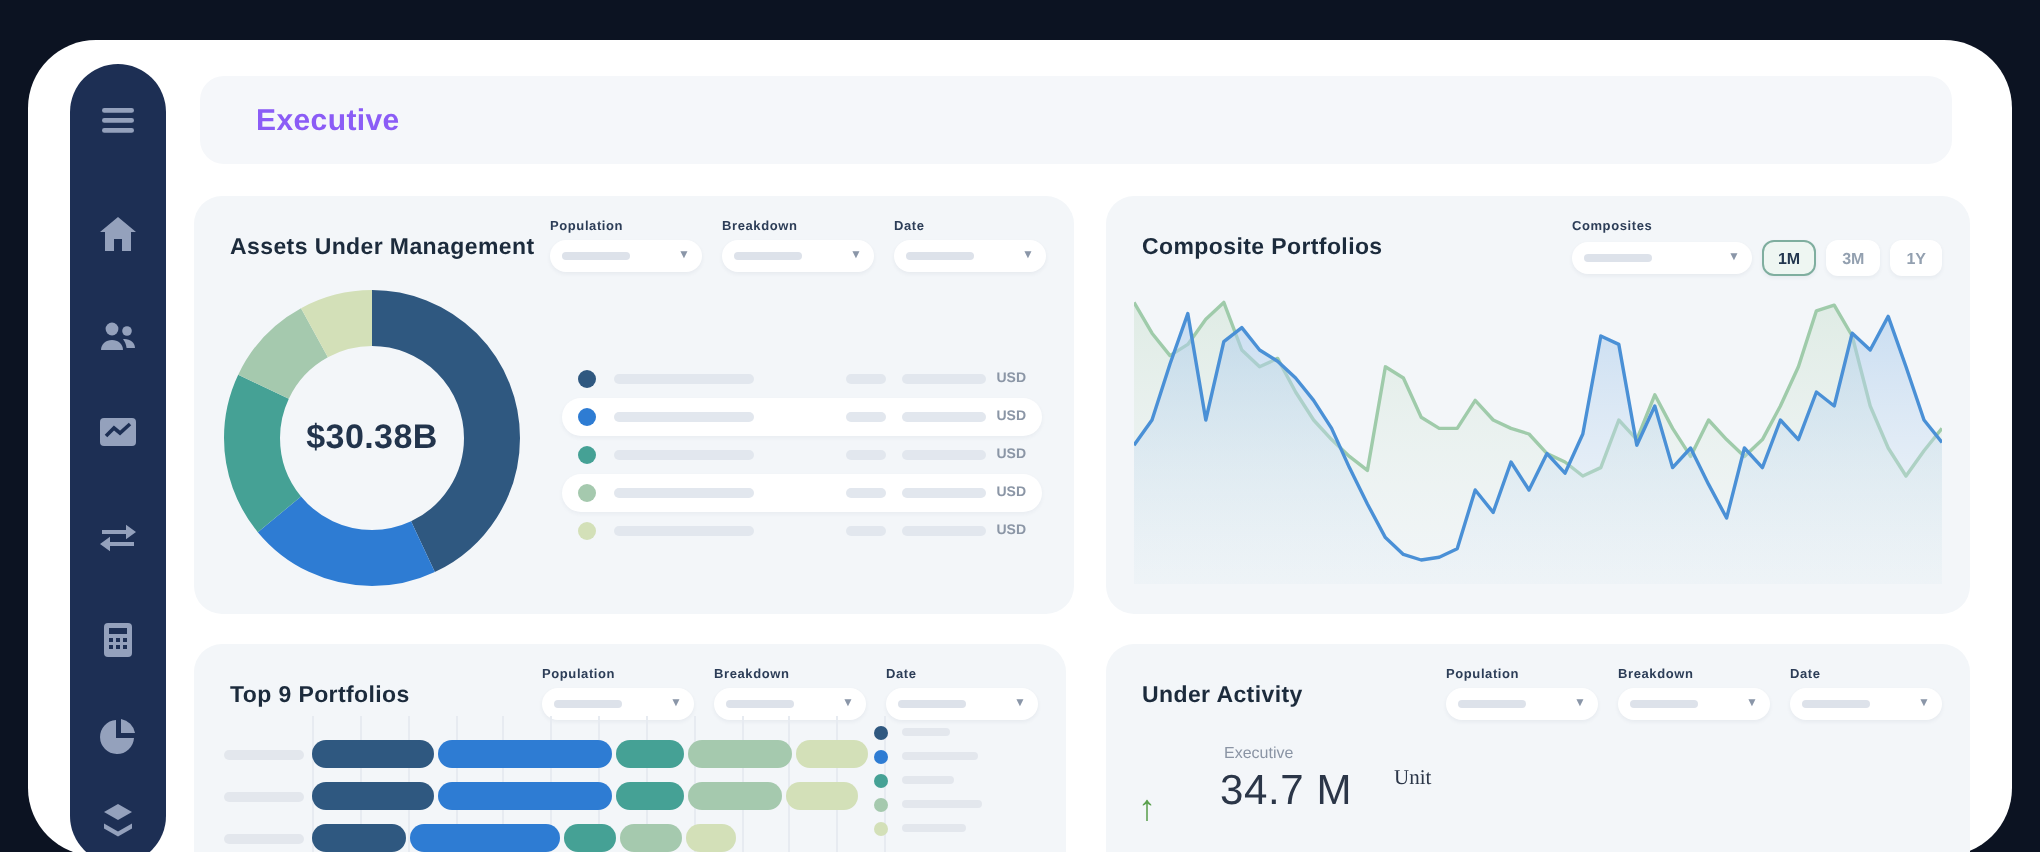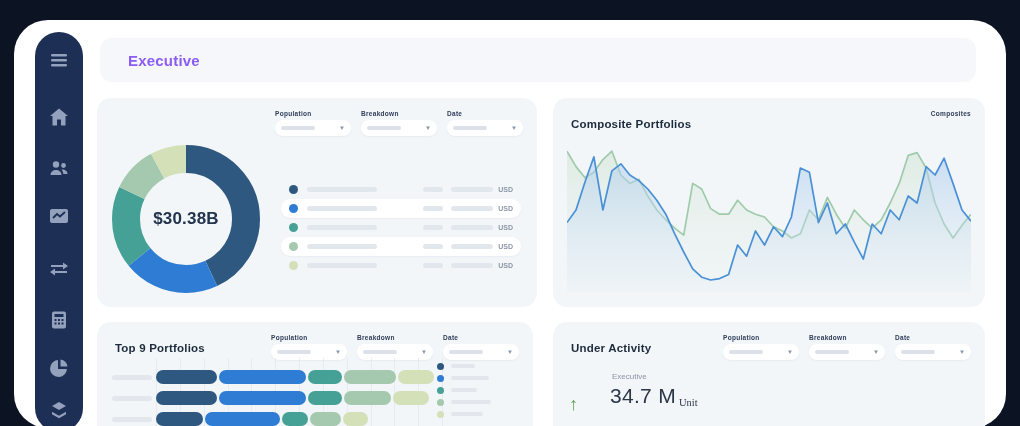--- a/index.html
+++ b/index.html
@@ -76,21 +76,21 @@
   .row-label{position:absolute;left:15px;width:40px;height:5px;border-radius:3px;background:#e3e7ed;}
   .segs{position:absolute;left:59px;display:flex;gap:2px;height:14px;}
   .seg{height:14px;border-radius:7px;}
   .pf-legend{position:absolute;left:340px;top:38px;}
   .pf-leg-row{display:flex;align-items:center;gap:7px;height:12px;}
   .pf-dot{width:7px;height:7px;border-radius:50%;}
   .pf-bar{height:4px;border-radius:2px;background:#e3e7ed;}
   
   .cash-arrow{position:absolute;left:16px;top:72px;font-size:18px;font-weight:bold;color:#5aa04e;}
   .cash-label{position:absolute;left:59px;top:50px;font-size:8px;color:#8a94a4;}
-  .cash-line{position:absolute;left:57px;top:62px;display:flex;align-items:flex-end;gap:3px;}
+  .cash-line{position:absolute;left:57px;top:62px;display:flex;align-items:flex-start;gap:21px;}
   .cash-value{font-size:21px;color:#2b3648;letter-spacing:.3px;}
   .cash-unit{font-size:10.5px;color:#2b3648;font-family:Liberation Serif, serif;}
 </style>
 </head>
 <body>
 
 <div class="canvas"></div>
 
 <div class="sidebar" id="sidebar">
     <div class="side-icon" style="top: 16px;">
@@ -150,20 +150,21 @@
       </svg>
     </div>
   </div>
 
 <div class="header">
   <span class="title">Executive</span>
 </div>
 
 <div class="card" style="left:97px;top:98px;width:440px;height:209px;">
   <div class="card-head">
+    <span class="card-title">Assets Under Management</span>
     <div class="filters">
       <div class="fgroup">
         <span class="flabel">Population</span>
         <div class="fselect">
             <span class="dash"></span>
             <span class="caret">▼</span>
           </div>
       </div>
       <div class="fgroup">
         <span class="flabel">Breakdown</span>
@@ -233,20 +234,29 @@
     <span class="leg-unit">USD</span>
       </div>
     </div>
 </div>
 
 <div class="card" style="left:553px;top:98px;width:432px;height:209px;">
   <div class="card-head">
     <span class="card-title">Composite Portfolios</span>
     <div class="comp-controls">
       <span class="flabel">Composites</span>
+      <div class="comp-row">
+        <div class="fselect wide">
+            <span class="dash"></span>
+            <span class="caret">▼</span>
+          </div>
+        <div class="range-btn selected">1M</div>
+        <div class="range-btn">3M</div>
+        <div class="range-btn">1Y</div>
+      </div>
     </div>
   </div>
   <div class="line-chart">
     <svg id="line-svg" width="404" height="150" viewBox="0 0 404 150">
         <defs>
   <linearGradient id="gBlue" x1="0" y1="0" x2="0" y2="1">
     <stop offset="0" stop-color="#aecdec" stop-opacity="0.6"></stop>
             <stop offset="1" stop-color="#dbe9f7" stop-opacity="0.15"></stop>
   </linearGradient>
   <linearGradient id="gGreen" x1="0" y1="0" x2="0" y2="1">

